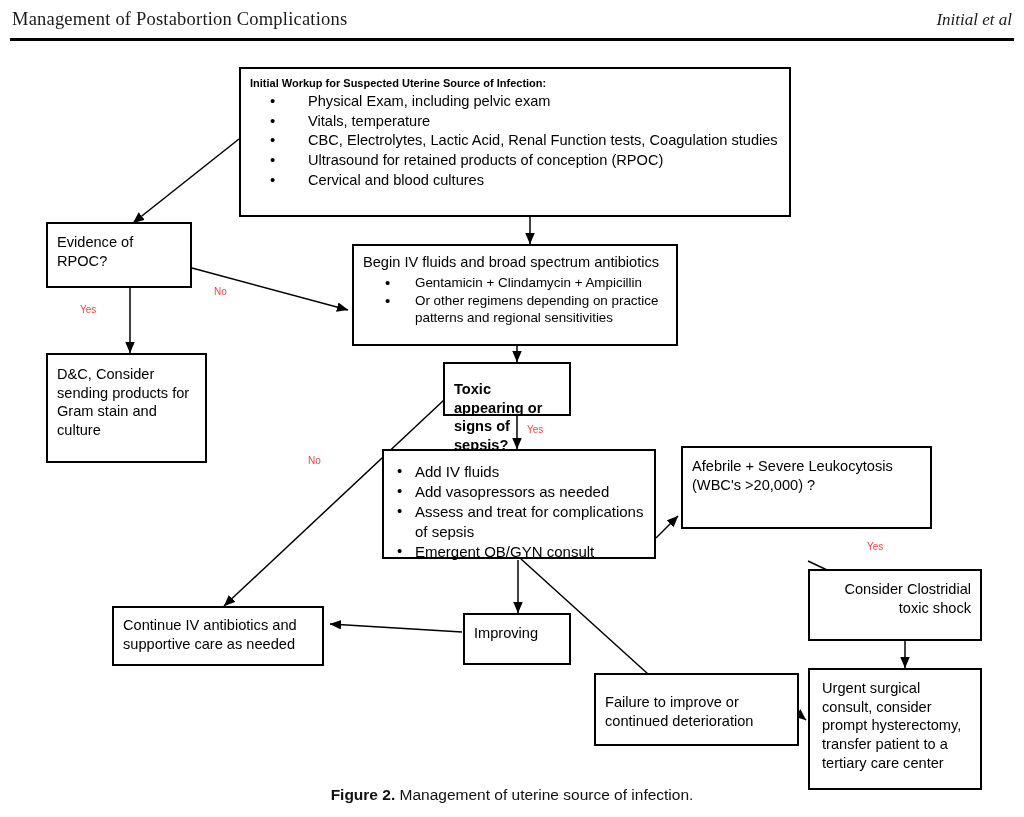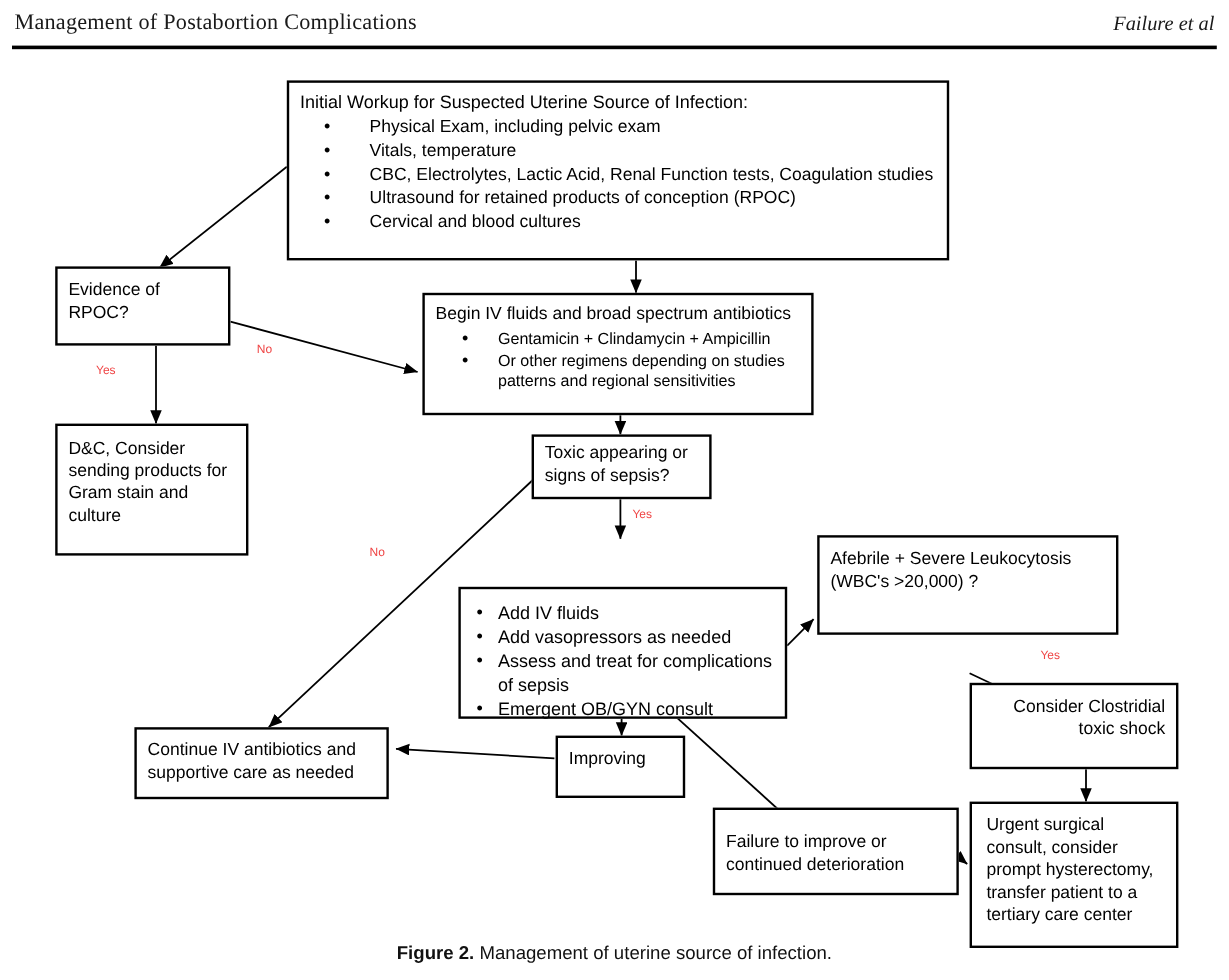--- a/index.html
+++ b/index.html
@@ -70,22 +70,22 @@
     background: #ffffff;
     border: 2.2px solid #000000;
     font-size: 14.6px;
     line-height: 1.28;
     color: #000;
     padding: 7px 9px 6px 9px;
   }
   .node.thick { border-width: 2.6px; }
 
   .node .title {
-    font-weight: normal;
-    font-size: 15px;
+    font-weight: bold;
+    font-size: 11px;
     display: block;
     margin-bottom: 2px;
   }
 
   ul.blist {
     list-style: none;
     margin: 2px 0 0 0;
     padding: 0;
   }
   ul.blist li {
@@ -124,21 +124,21 @@
     color: #111;
   }
   #caption .cap-label { font-weight: bold; }
   #caption .cap-text  { font-weight: normal; }
 </style>
 </head>
 <body>
 
 <div id="running-head">
   <div class="rh-left">Management of Postabortion Complications</div>
-  <div class="rh-right">Failure et al</div>
+  <div class="rh-right">Initial et al</div>
   <div class="rh-rule"></div>
 </div>
 
 <div id="flowchart">
 
   <svg id="edge-layer" viewBox="0 0 1024 735" width="1024" height="735">
     <defs>
       <marker id="ah" markerWidth="9" markerHeight="9" refX="7.4" refY="3.2" orient="auto" markerUnits="strokeWidth">
         <path d="M0,0 L7.6,3.2 L0,6.4 z" fill="#000"></path>
       </marker>
@@ -191,29 +191,29 @@
   </div>
 
   <div class="node thick" style="left:46px; top:307px; width:161px; height:110px; padding-top:10px;">
     <span>D&amp;C, Consider sending products for Gram stain and culture</span>
   </div>
 
   <div class="node thick" style="left:352px; top:198px; width:326px; height:102px;">
     <span>Begin IV fluids and broad spectrum antibiotics</span>
     <ul class="blist mid" style="font-size:13.4px;">
       <li>Gentamicin + Clindamycin + Ampicillin</li>
-      <li>Or other regimens depending on studies patterns and regional sensitivities</li>
+      <li>Or other regimens depending on practice patterns and regional sensitivities</li>
     </ul>
   </div>
 
-  <div class="node thick" style="left:443px; top:316px; width:150px; height:54px; padding-top:5px;">
+  <div class="node thick" style="left:443px; top:316px; width:128px; height:54px; padding-top:16px;font-weight:bold;">
     <span>Toxic appearing or signs of sepsis?</span>
   </div>
 
-  <div class="node thick" style="left:382px; top:403px; width:274px; height:110px; padding-top:9px;margin-top:40px;">
+  <div class="node thick" style="left:382px; top:403px; width:274px; height:110px; padding-top:9px;">
     <ul class="blist" style="font-size:15px;">
       <li>Add IV fluids</li>
       <li>Add vasopressors as needed</li>
       <li>Assess and treat for complications of sepsis</li>
       <li>Emergent OB/GYN consult</li>
     </ul>
   </div>
 
   <div class="node thick" style="left:681px; top:400px; width:251px; height:83px; padding-top:9px;">
     <span>Afebrile + Severe Leukocytosis (WBC's &gt;20,000) ?</span>

